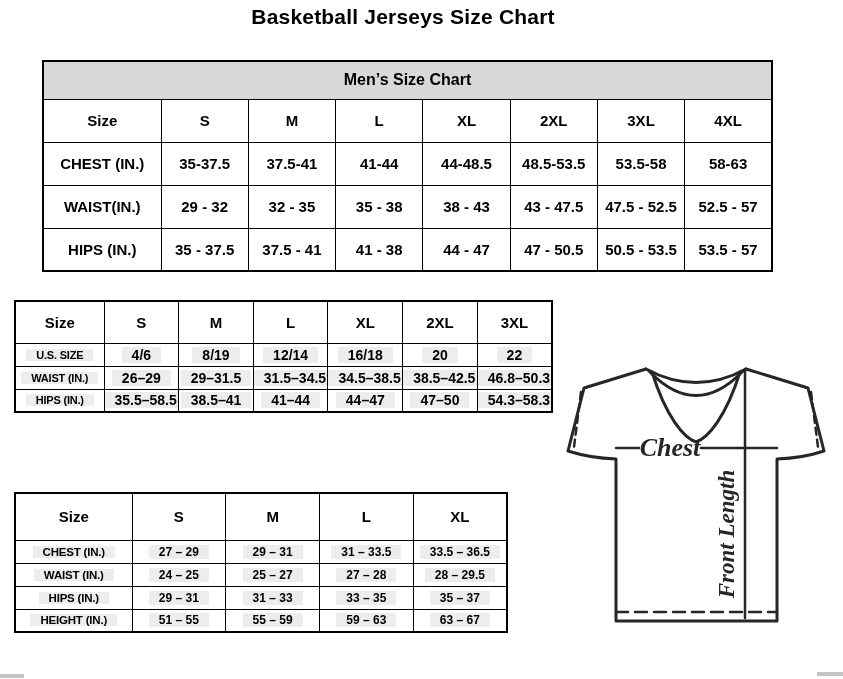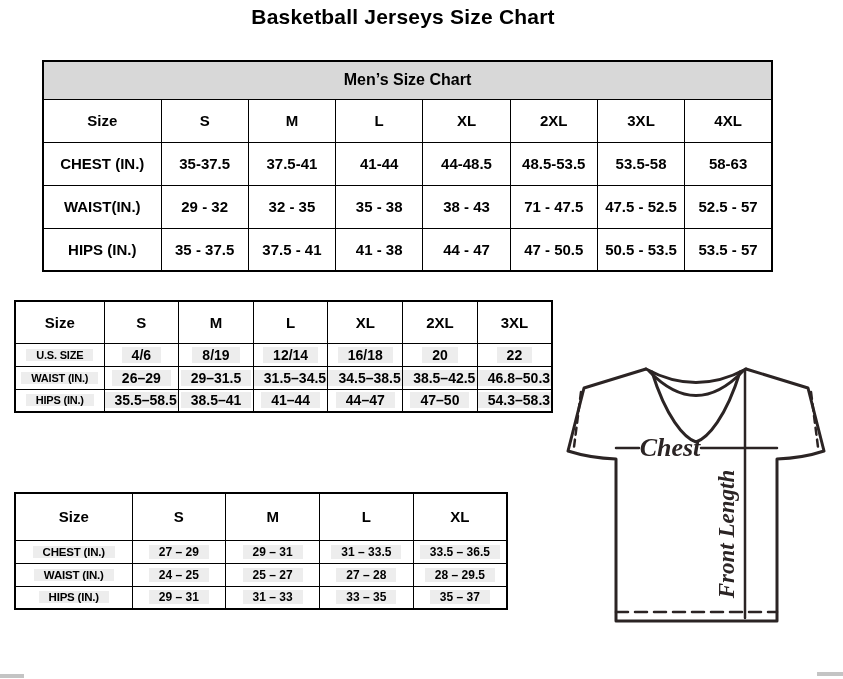--- a/index.html
+++ b/index.html
@@ -84,21 +84,21 @@
         <td><span class="hl">48.5-53.5</span></td>
         <td><span class="hl">53.5-58</span></td>
         <td><span class="hl">58-63</span></td>
       </tr>
       <tr class="data-row">
         <td class="label-col"><span class="hl">WAIST(IN.)</span></td>
         <td><span class="hl">29 - 32</span></td>
         <td><span class="hl">32 - 35</span></td>
         <td><span class="hl">35 - 38</span></td>
         <td><span class="hl">38 - 43</span></td>
-        <td><span class="hl">71 - 47.5</span></td>
+        <td><span class="hl">43 - 47.5</span></td>
         <td><span class="hl">47.5 - 52.5</span></td>
         <td><span class="hl">52.5 - 57</span></td>
       </tr>
       <tr class="data-row">
         <td class="label-col"><span class="hl">HIPS (IN.)</span></td>
         <td><span class="hl">35 - 37.5</span></td>
         <td><span class="hl">37.5 - 41</span></td>
         <td><span class="hl">41 - 38</span></td>
         <td><span class="hl">44 - 47</span></td>
         <td><span class="hl">47 - 50.5</span></td>
@@ -187,20 +187,27 @@
         <td><span class="hl">25 – 27</span></td>
         <td><span class="hl">27 – 28</span></td>
         <td><span class="hl">28 – 29.5</span></td>
       </tr>
       <tr class="data-row">
         <td class="label-col"><span class="hl">HIPS (IN.)</span></td>
         <td><span class="hl">29 – 31</span></td>
         <td><span class="hl">31 – 33</span></td>
         <td><span class="hl">33 – 35</span></td>
         <td><span class="hl">35 – 37</span></td>
+      </tr>
+      <tr class="data-row">
+        <td class="label-col"><span class="hl">HEIGHT (IN.)</span></td>
+        <td><span class="hl">51 – 55</span></td>
+        <td><span class="hl">55 – 59</span></td>
+        <td><span class="hl">59 – 63</span></td>
+        <td><span class="hl">63 – 67</span></td>
       </tr>
     </tbody>
   </table>
 
 <svg class="jersey" width="278" height="268" viewBox="0 0 278 268">
   <g fill="none" stroke="#2b2424" stroke-width="3" stroke-linejoin="round" stroke-linecap="round">
     <path d="M 84,7 L 22,26 L 6,89 Q 28,96 54,97 L 54,259 L 215,259 L 215,97 Q 241,96 262,89 L 246,26 L 184,7"></path>
     <path d="M 84,7 Q 134,34 184,7"></path>
     <path d="M 87,9 Q 134,58 181,9"></path>
     <path d="M 90,10 C 104,55 122,76 134,80 C 146,76 164,55 178,10"></path>

